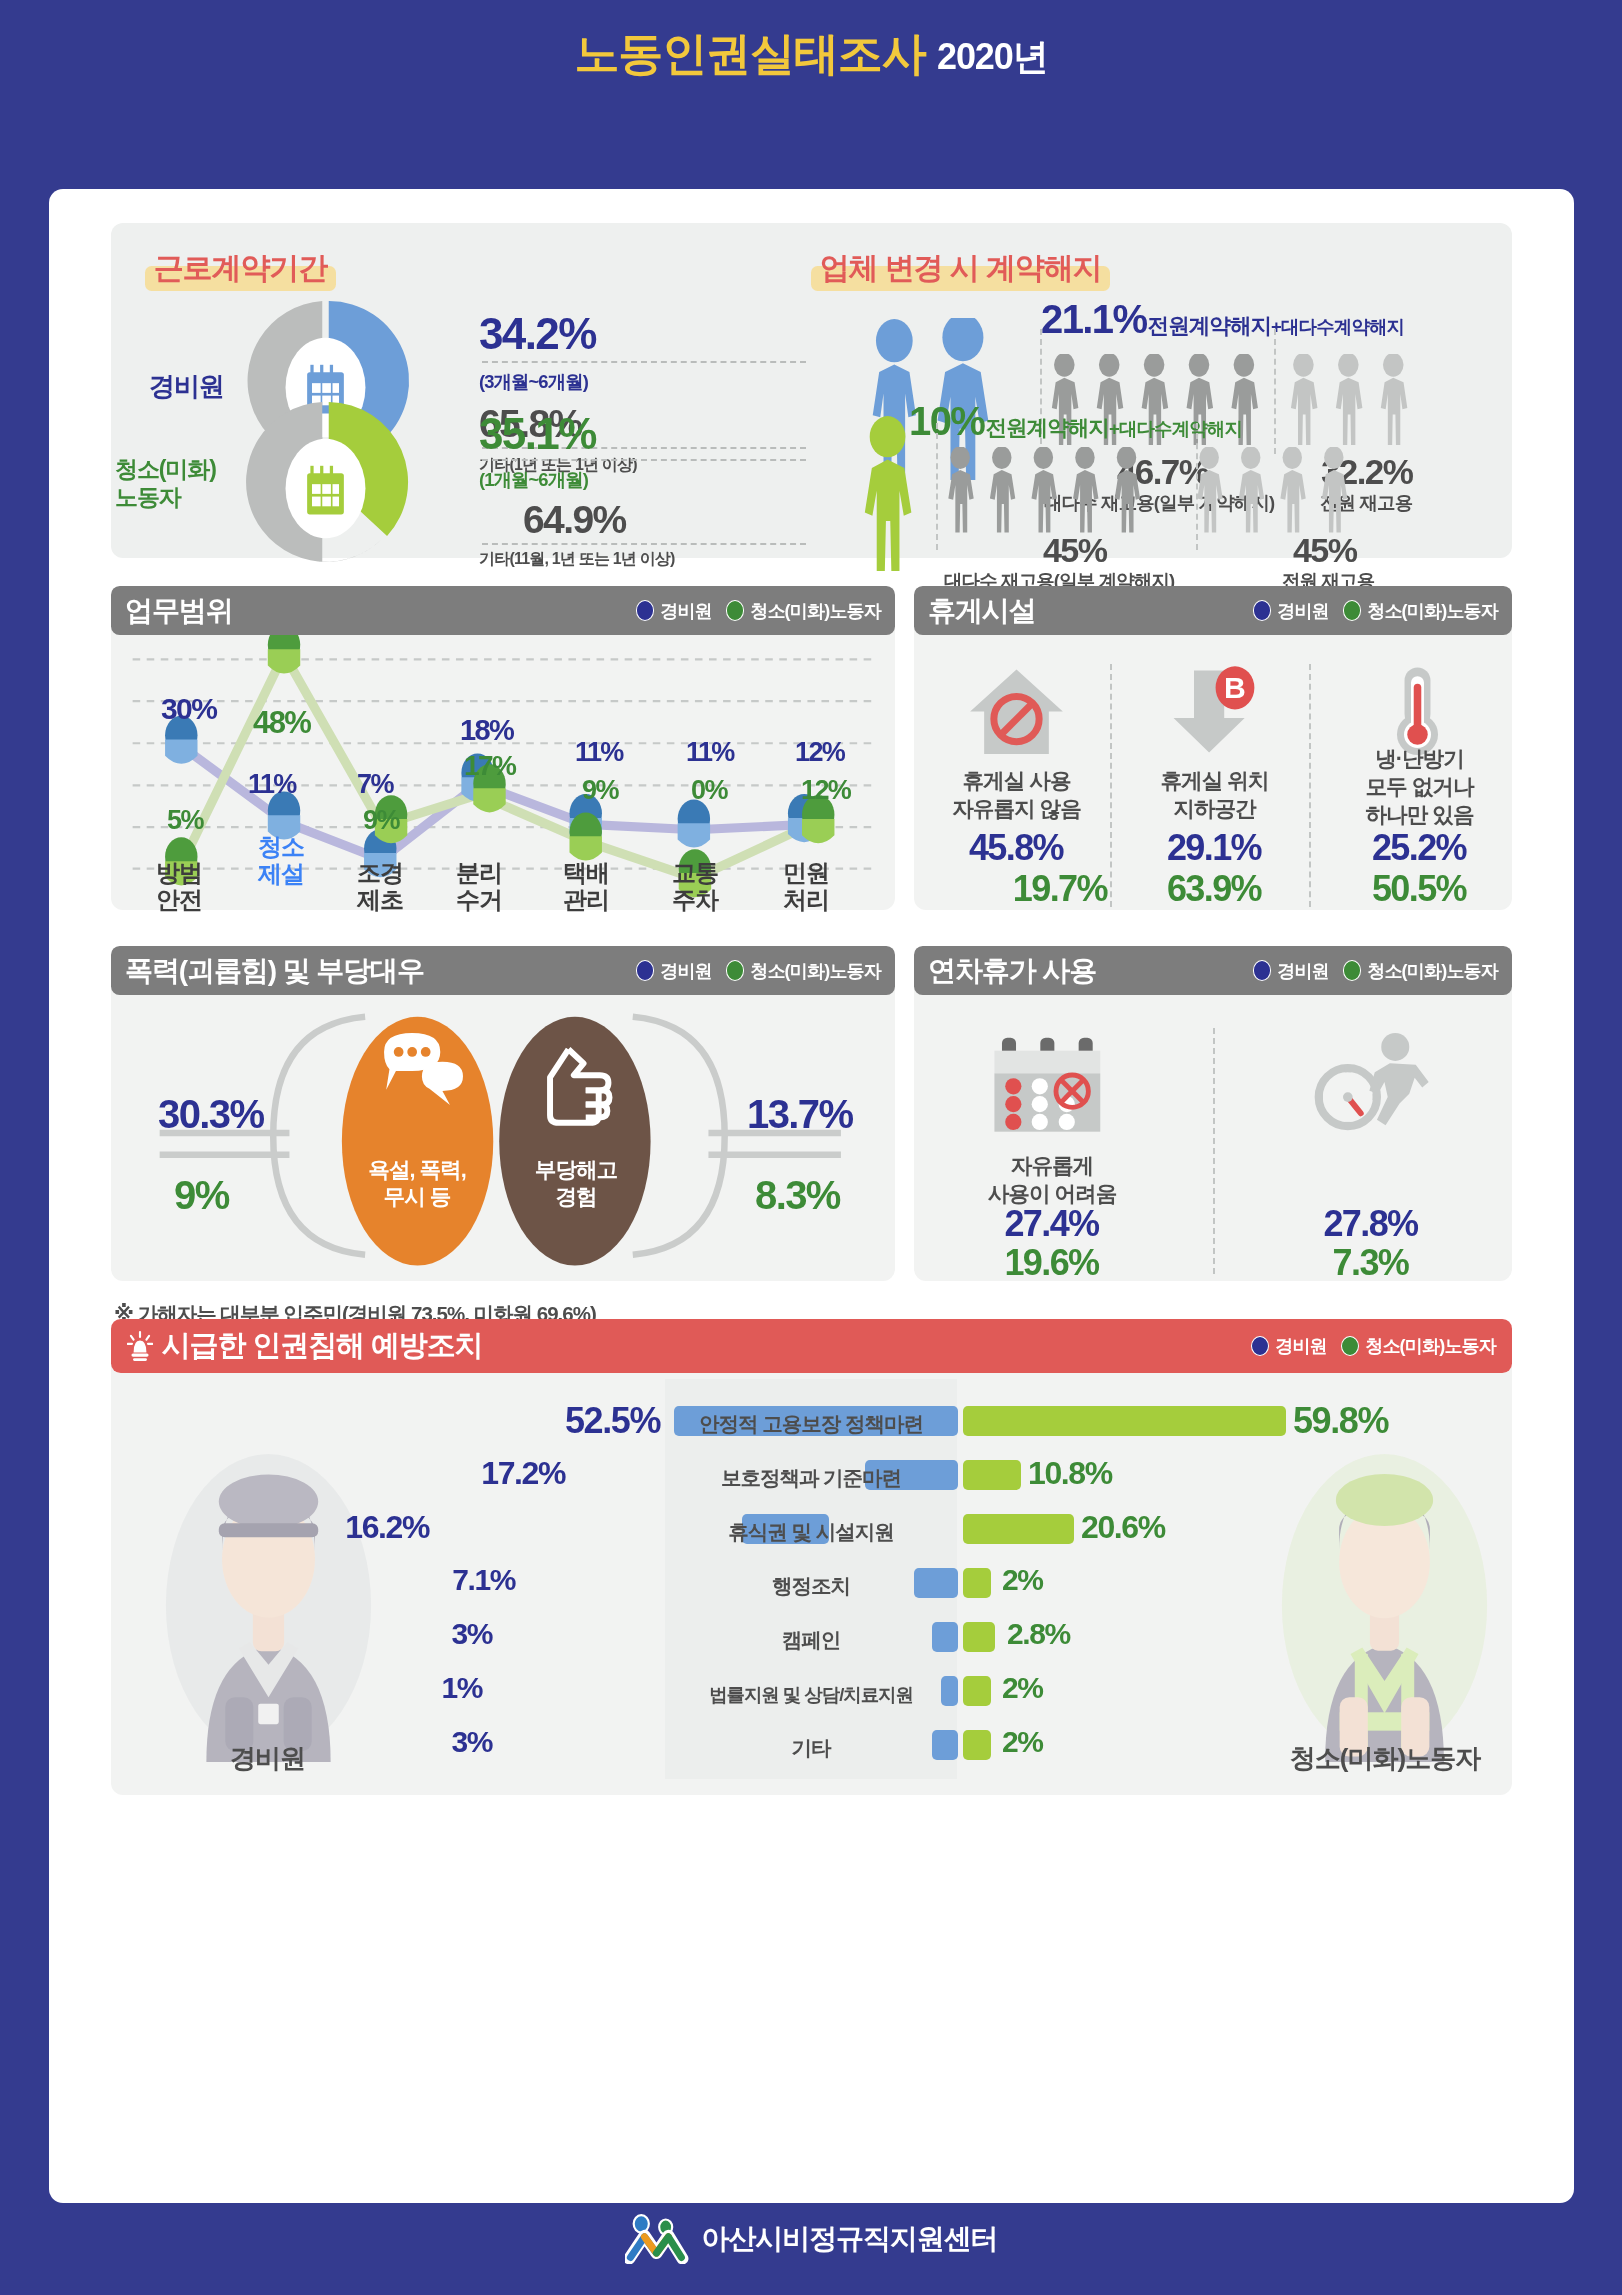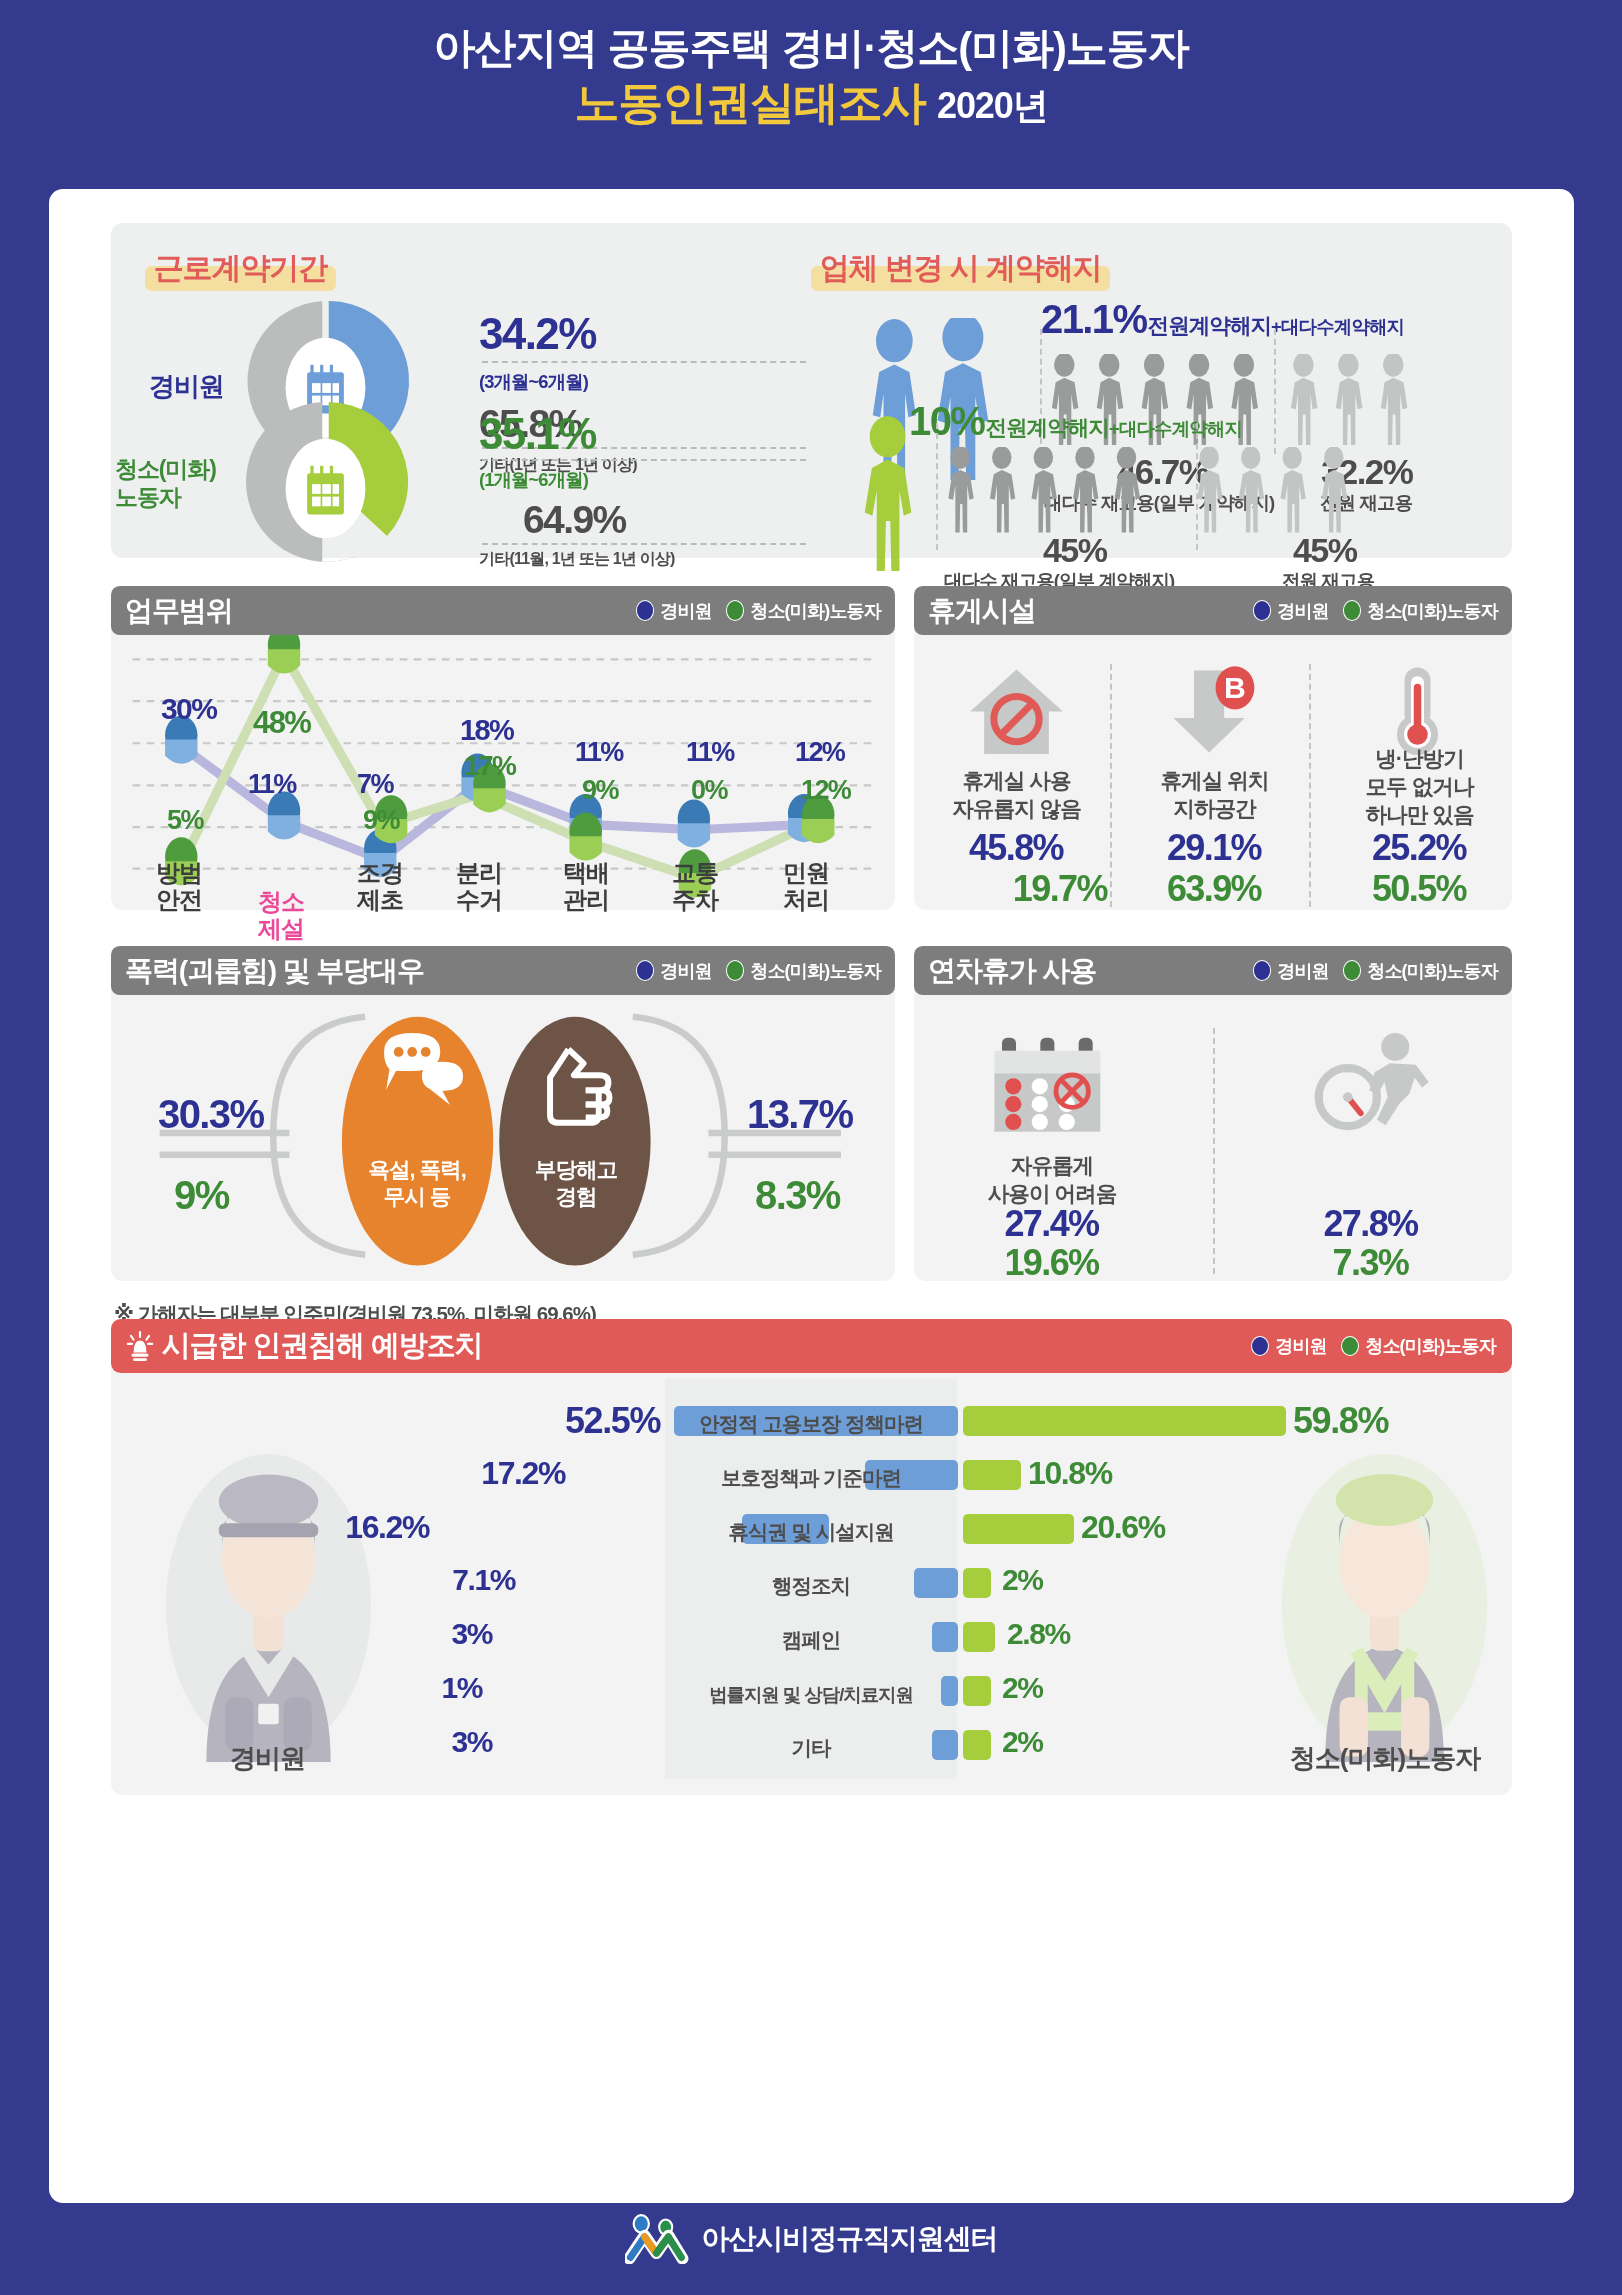--- a/index.html
+++ b/index.html
@@ -82,21 +82,20 @@
 
   .circlbl { position:absolute; color:#fff; font-size:21.6px; font-weight:bold;
              letter-spacing:-1px; text-align:center; line-height:1.25; }
   .iconcap { position:absolute; text-align:center; font-size:21.6px; font-weight:bold;
              color:#4d4d4d; letter-spacing:-1px; line-height:1.3; white-space:nowrap; }
 </style>
 </head>
 <body>
 
 <div class="title-wrap">
-  <div class="title-l1">아산지역 공동주택 경비·청소(미화)노동자</div>
   <div class="title-l2">
     <span class="hl">노동인권실태조사</span>
     <span class="yr">2020년</span>
   </div>
 </div>
 
 <div class="card">
 
   <div class="panel" style="left:62px; top:34px; width:1401px; height:335px;"></div>
 
@@ -421,21 +420,21 @@
   <div style="position:absolute; left:314px; top:616px;"><span class="big green" style="font-size:27px;">9</span><span class="big green pct" style="font-size:27px;">%</span></div>
   <div style="position:absolute; left:415px; top:561px;"><span class="big green" style="font-size:28px;">17</span><span class="big green pct" style="font-size:28px;">%</span></div>
   <div style="position:absolute; left:533px; top:586px;"><span class="big green" style="font-size:27px;">9</span><span class="big green pct" style="font-size:27px;">%</span></div>
   <div style="position:absolute; left:642px; top:586px;"><span class="big green" style="font-size:27px;">0</span><span class="big green pct" style="font-size:27px;">%</span></div>
   <div style="position:absolute; left:752px; top:586px;"><span class="big green" style="font-size:27px;">12</span><span class="big green pct" style="font-size:27px;">%</span></div>
 
   <div style="position:absolute; left:95px; top:671px; width:70px; text-align:center; font-size:24px; font-weight:bold; color:#3d3d3d; letter-spacing:-1.1px; line-height:1.12;">
     <div>방범</div>
       <div>안전</div>
     </div>
-  <div style="position:absolute; left:197px; top:700px; width:70px; text-align:center; font-size:24px; font-weight:bold; color:#ec4899; letter-spacing:-1.1px; line-height:1.12;">
+  <div style="position:absolute; left:197px; top:645px; width:70px; text-align:center; font-size:24px; font-weight:bold; color:#3b82f6; letter-spacing:-1.1px; line-height:1.12;">
     <div>청소</div>
       <div>제설</div>
     </div>
   <div style="position:absolute; left:296px; top:671px; width:70px; text-align:center; font-size:24px; font-weight:bold; color:#3d3d3d; letter-spacing:-1.1px; line-height:1.12;">
     <div>조경</div>
       <div>제초</div>
     </div>
   <div style="position:absolute; left:395px; top:671px; width:70px; text-align:center; font-size:24px; font-weight:bold; color:#3d3d3d; letter-spacing:-1.1px; line-height:1.12;">
     <div>분리</div>
       <div>수거</div>

